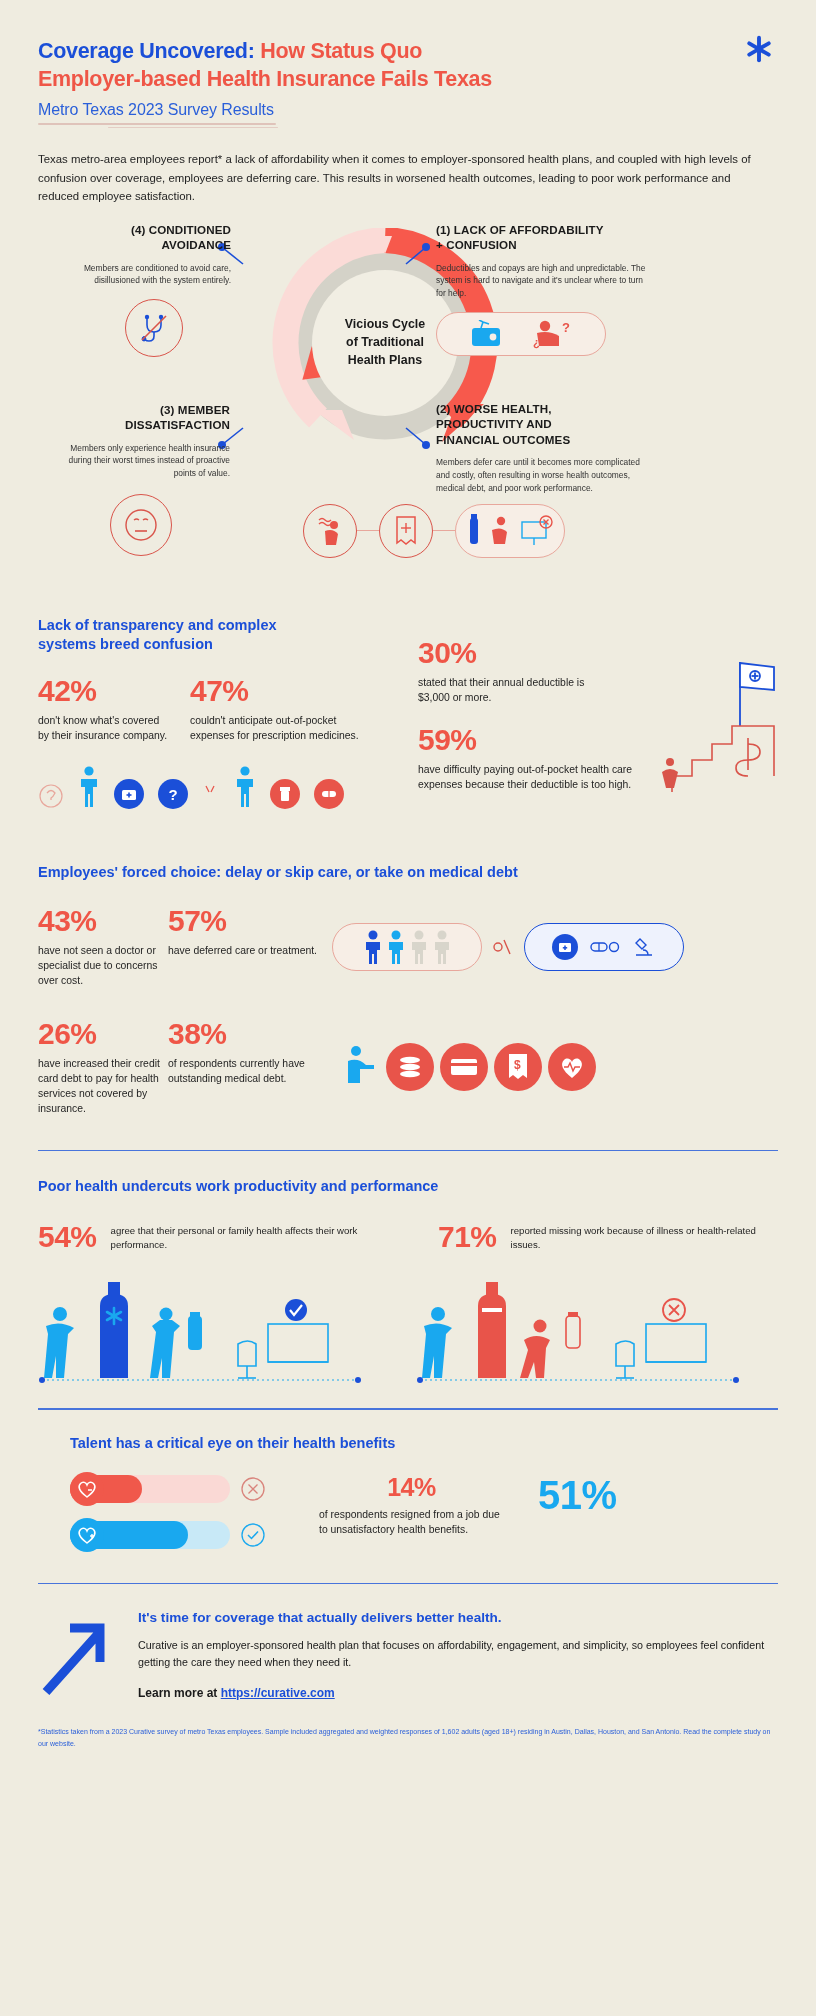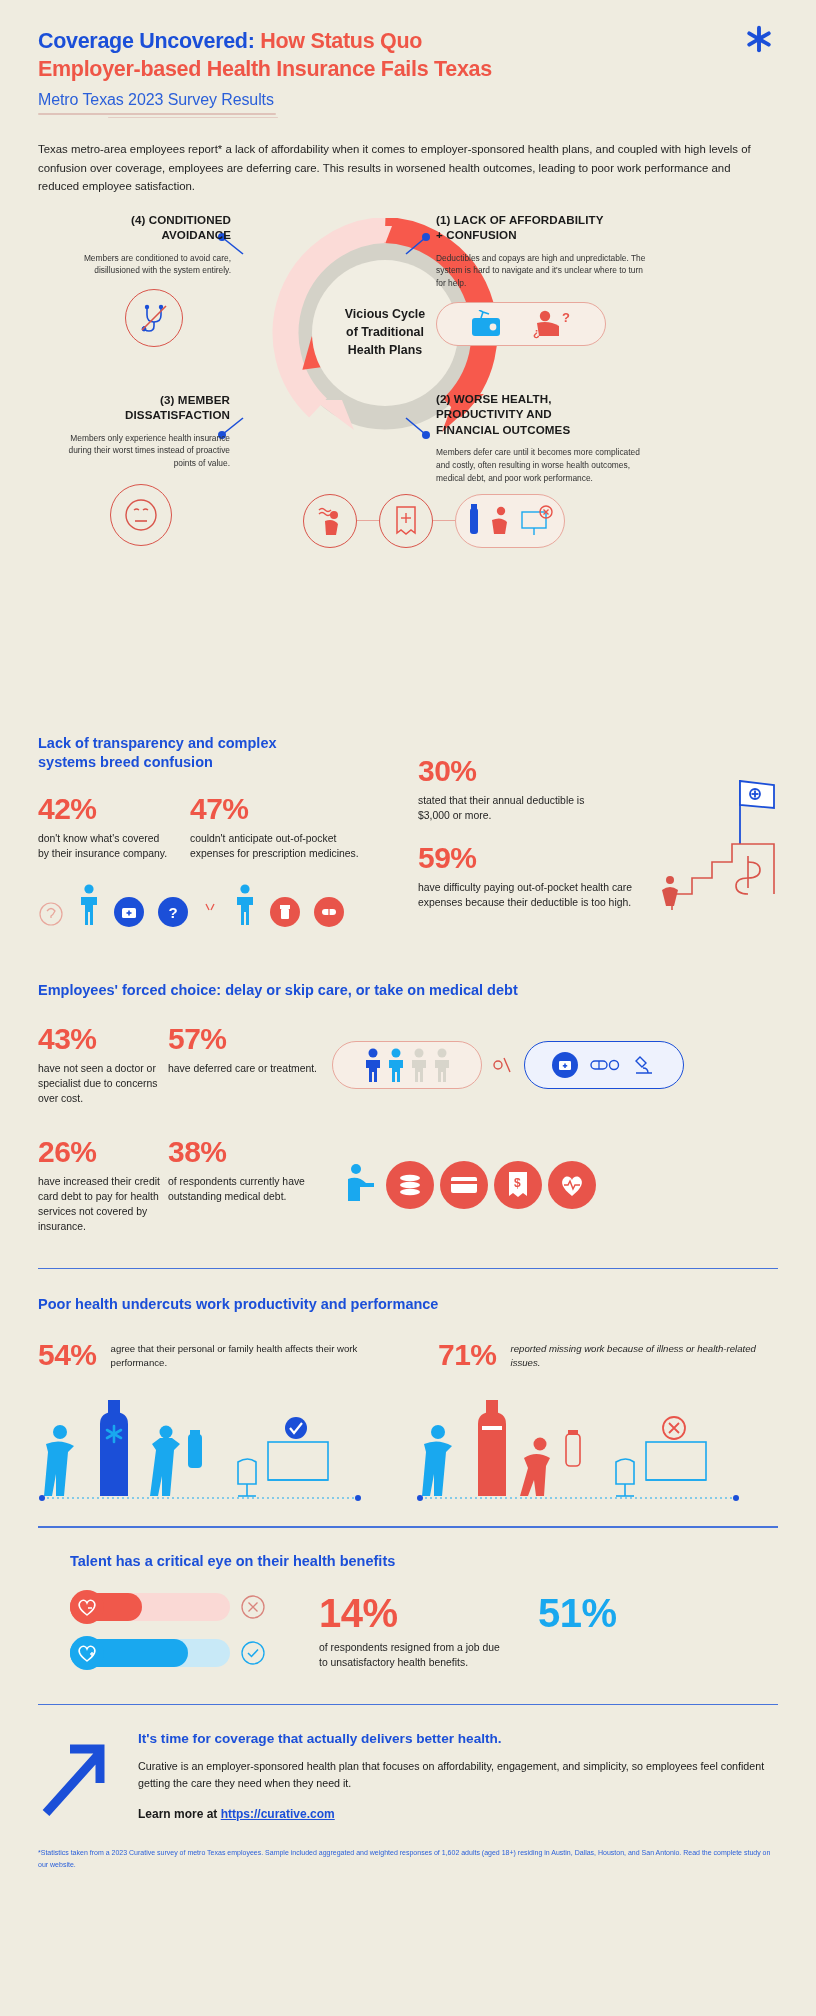--- a/index.html
+++ b/index.html
@@ -4,21 +4,21 @@
 <style>
   * { box-sizing: border-box; margin: 0; padding: 0; }
   html, body { background: #efece0; }
   body {
     width: 816px; height: 2016px;
     font-family: "Liberation Sans", sans-serif;
     color: #1a1a1a;
     position: relative;
     overflow: hidden;
   }
-  .page { width: 816px; height: 2016px; position: relative; padding: 0 38px; }
+  .page { width: 816px; height: 2016px; position: relative; padding: 10px 38px; }
 
   
   .header { padding-top: 28px; position: relative; }
   .title { font-size: 21.5px; font-weight: bold; line-height: 1.3; letter-spacing: -0.3px; }
   .t-blue { color: #1b4fd8; }
   .t-red  { color: #ef5647; }
   .subtitle {
     margin-top: 7px; font-size: 16px; color: #2a5fd9; font-weight: 400;
     display: inline-block; padding-bottom: 3px; letter-spacing: -0.1px;
   }
@@ -227,21 +227,21 @@
               <circle cx="27" cy="9" r="2.2" fill="#1b4fd8"></circle>
             <path d="M20 24 L20 28 q0 5-5 5 q-5 0-5-5" fill="none" stroke="#1b4fd8" stroke-width="1.6"></path>
             <circle cx="10" cy="31" r="2.4" fill="#1b4fd8"></circle>
             <line x1="8" y1="32" x2="32" y2="8" stroke="#d9544a" stroke-width="1.6"></line>
           </svg>
         </div>
       </div>
     </div>
   </div>
 
-  <div style="display:flex;gap:30px;margin-top:128px;">
+  <div style="display:flex;gap:30px;">
 
     <div style="width:350px;">
       <div class="sec-head">
         <span>Lack of transparency and complex</span><br>
         <span>systems breed confusion</span>
       </div>
       <div class="col2" style="margin-top:22px;">
         <div style="width:130px;">
           <div class="stat-num">42%</div>
           <div class="stat-txt">don't know what's covered by their insurance company.</div>
@@ -427,21 +427,21 @@
 
   <div style="margin-top:26px;">
     <div class="sec-head">Poor health undercuts work productivity and performance</div>
     <div style="display:flex;margin-top:26px;gap:60px;">
       <div style="display:flex;gap:14px;width:340px;">
         <div class="stat-num">54%</div>
         <div class="stat-txt" style="margin-top:2px;font-size:9.6px;">agree that their personal or family health affects their work performance.</div>
       </div>
       <div style="display:flex;gap:14px;width:330px;">
         <div class="stat-num">71%</div>
-        <div class="stat-txt" style="margin-top:2px;font-size:9.6px;font-style:italic;">reported missing work because of illness or health-related issues.</div>
+        <div class="stat-txt" style="margin-top:2px;font-size:9.6px;">reported missing work because of illness or health-related issues.</div>
       </div>
     </div>
 
     <div style="display:flex;margin-top:22px;gap:48px;">
       <svg width="330" height="110" viewBox="0 0 330 110">
         <circle cx="22" cy="40" r="7" fill="#19a8ef"></circle>
         <path d="M8 52 Q22 46 36 54 L30 60 L26 104 L18 104 L18 82 L14 104 L6 104 L10 60 Z" fill="#19a8ef"></path>
         <path d="M62 32 q0-12 14-12 q14 0 14 12 L90 104 L62 104 Z" fill="#1b4fd8"></path>
         <rect x="70" y="8" width="12" height="14" fill="#1b4fd8"></rect>
         <g stroke="#19a8ef" stroke-width="2.6" stroke-linecap="round">
@@ -532,21 +532,21 @@
             </div>
           </div>
           <svg width="26" height="26" viewBox="0 0 26 26">
             <circle cx="13" cy="13" r="11" fill="none" stroke="#19a8ef" stroke-width="1.3"></circle>
             <path d="M8 13 L11.5 16.5 L18 9.5" fill="none" stroke="#19a8ef" stroke-width="1.5"></path>
           </svg>
         </div>
       </div>
 
       <div style="width:185px;">
-        <div class="stat-num" style="font-size:40px;">14%</div>
+        <div class="stat-num" style="font-size:25px;text-align:center;">14%</div>
         <div class="stat-txt">of respondents resigned from a job due to unsatisfactory health benefits.</div>
       </div>
       <div style="width:230px;">
         <div class="stat-num blue" style="font-size:40px;">51%</div>
       </div>
     </div>
   </div>
 
   <div class="hr" style="margin-top:34px;"></div>
 

